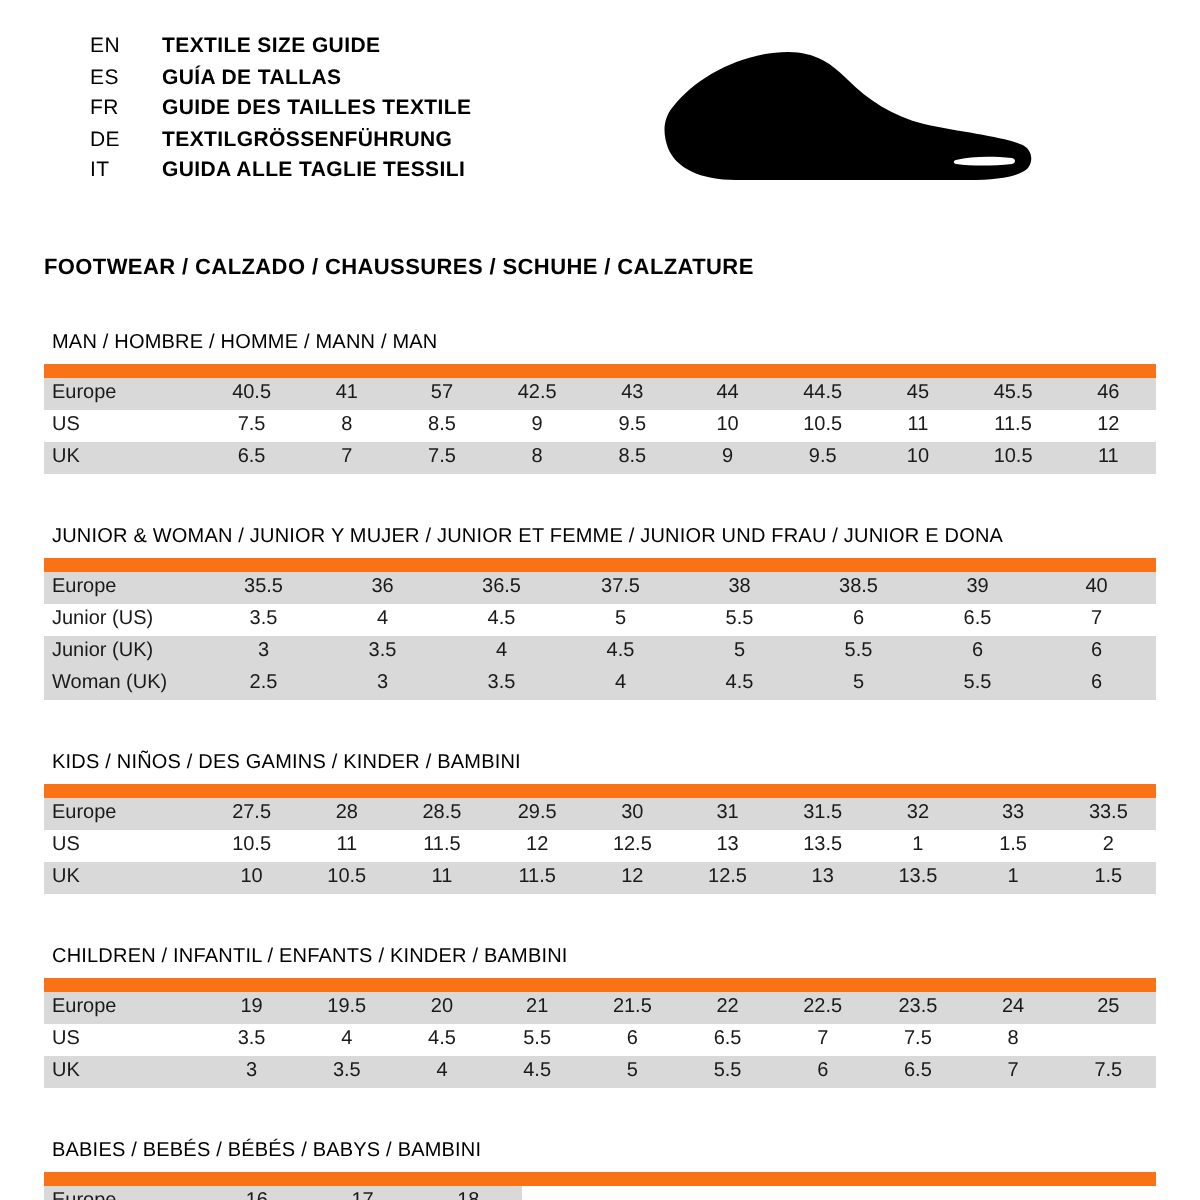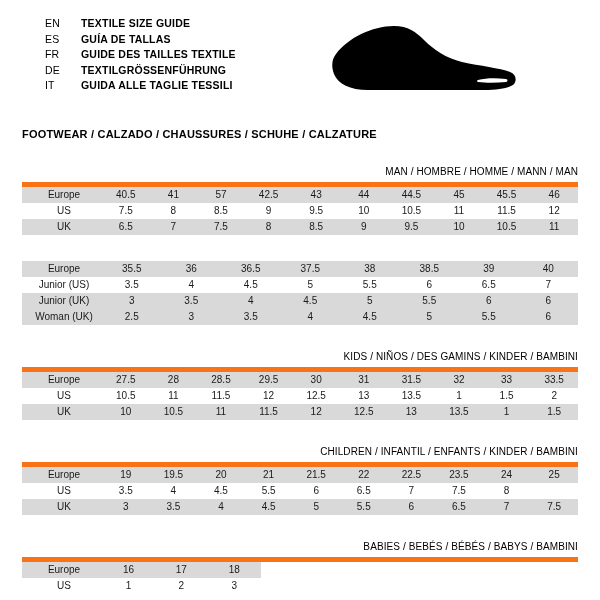--- a/index.html
+++ b/index.html
@@ -70,39 +70,38 @@
     margin-top: 26px;
   }
   .group:first-of-type {
     margin-top: 30px;
   }
   .group-label {
     font-size: 10px;
     font-weight: normal;
     letter-spacing: 0.1px;
     padding: 0 0 5px 4px;
-    border-bottom: 5px solid #f97316;
-    text-align: right;
+    border-bottom: 7px solid #f97316;
   }
   table.sizes {
     border-collapse: collapse;
     width: 100%;
     table-layout: fixed;
   }
   table.sizes td {
     font-size: 10px;
     height: 16px;
     line-height: 16px;
     padding: 0;
     text-align: center;
     color: #1a1a1a;
     white-space: nowrap;
   }
   table.sizes td.rowhead {
-    text-align: center;
+    text-align: left;
     padding-left: 4px;
     width: 76px;
   }
   table.sizes tr.shaded td {
     background: #d9d9d9;
   }
   table.sizes tr.plain td {
     background: #ffffff;
   }
   
@@ -192,20 +191,21 @@
           <td>9.5</td>
           <td>10</td>
           <td>10.5</td>
           <td>11</td>
         </tr>
       </tbody>
     </table>
   </div>
 
   <div class="group">
+    <div class="group-label">JUNIOR &amp; WOMAN / JUNIOR Y MUJER / JUNIOR ET FEMME / JUNIOR UND FRAU / JUNIOR E DONA</div>
     <table class="sizes">
       <tbody>
         <tr class="shaded">
           <td class="rowhead">Europe</td>
           <td>35.5</td>
           <td>36</td>
           <td>36.5</td>
           <td>37.5</td>
           <td>38</td>
           <td>38.5</td>

